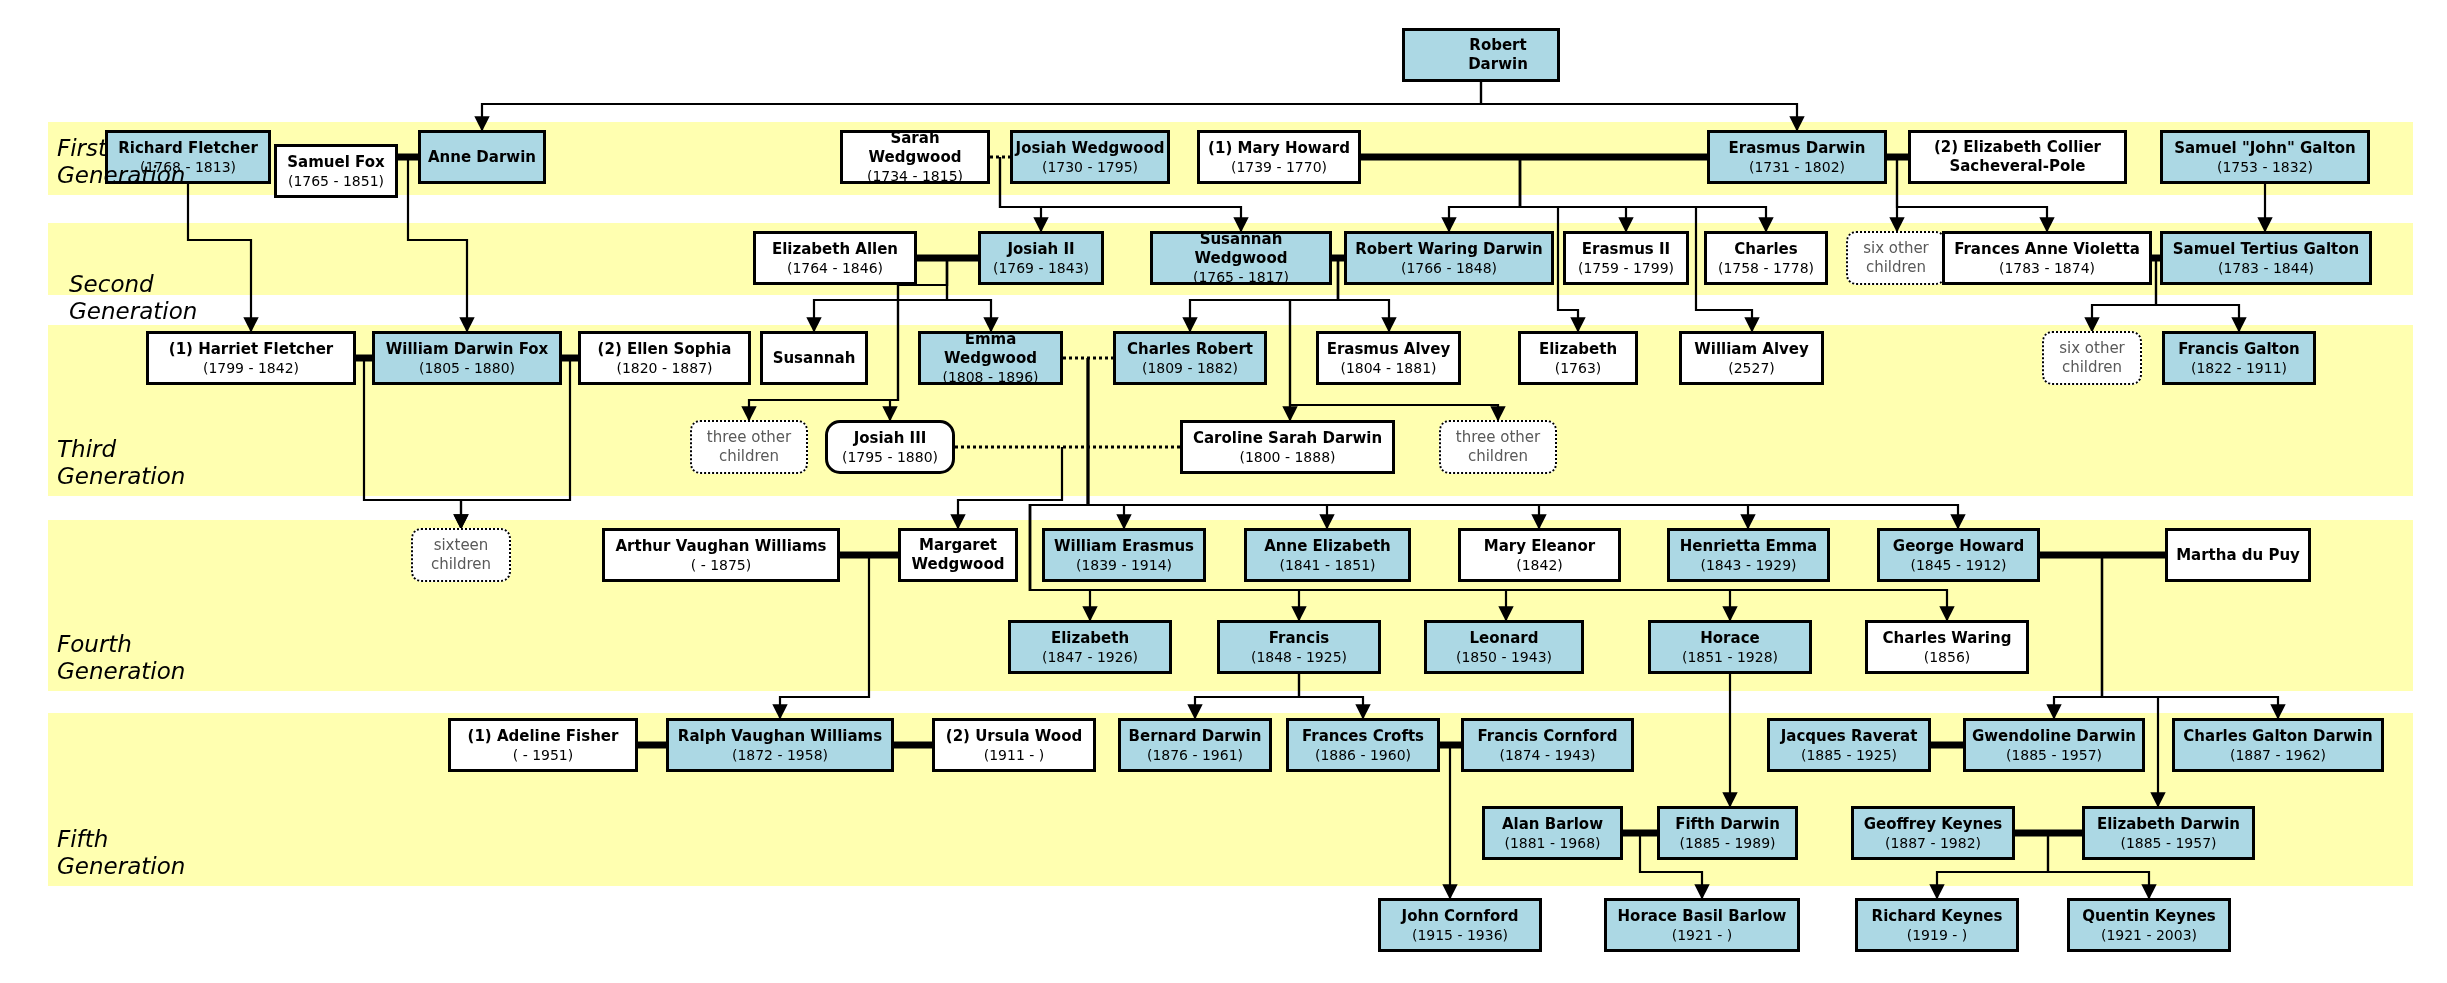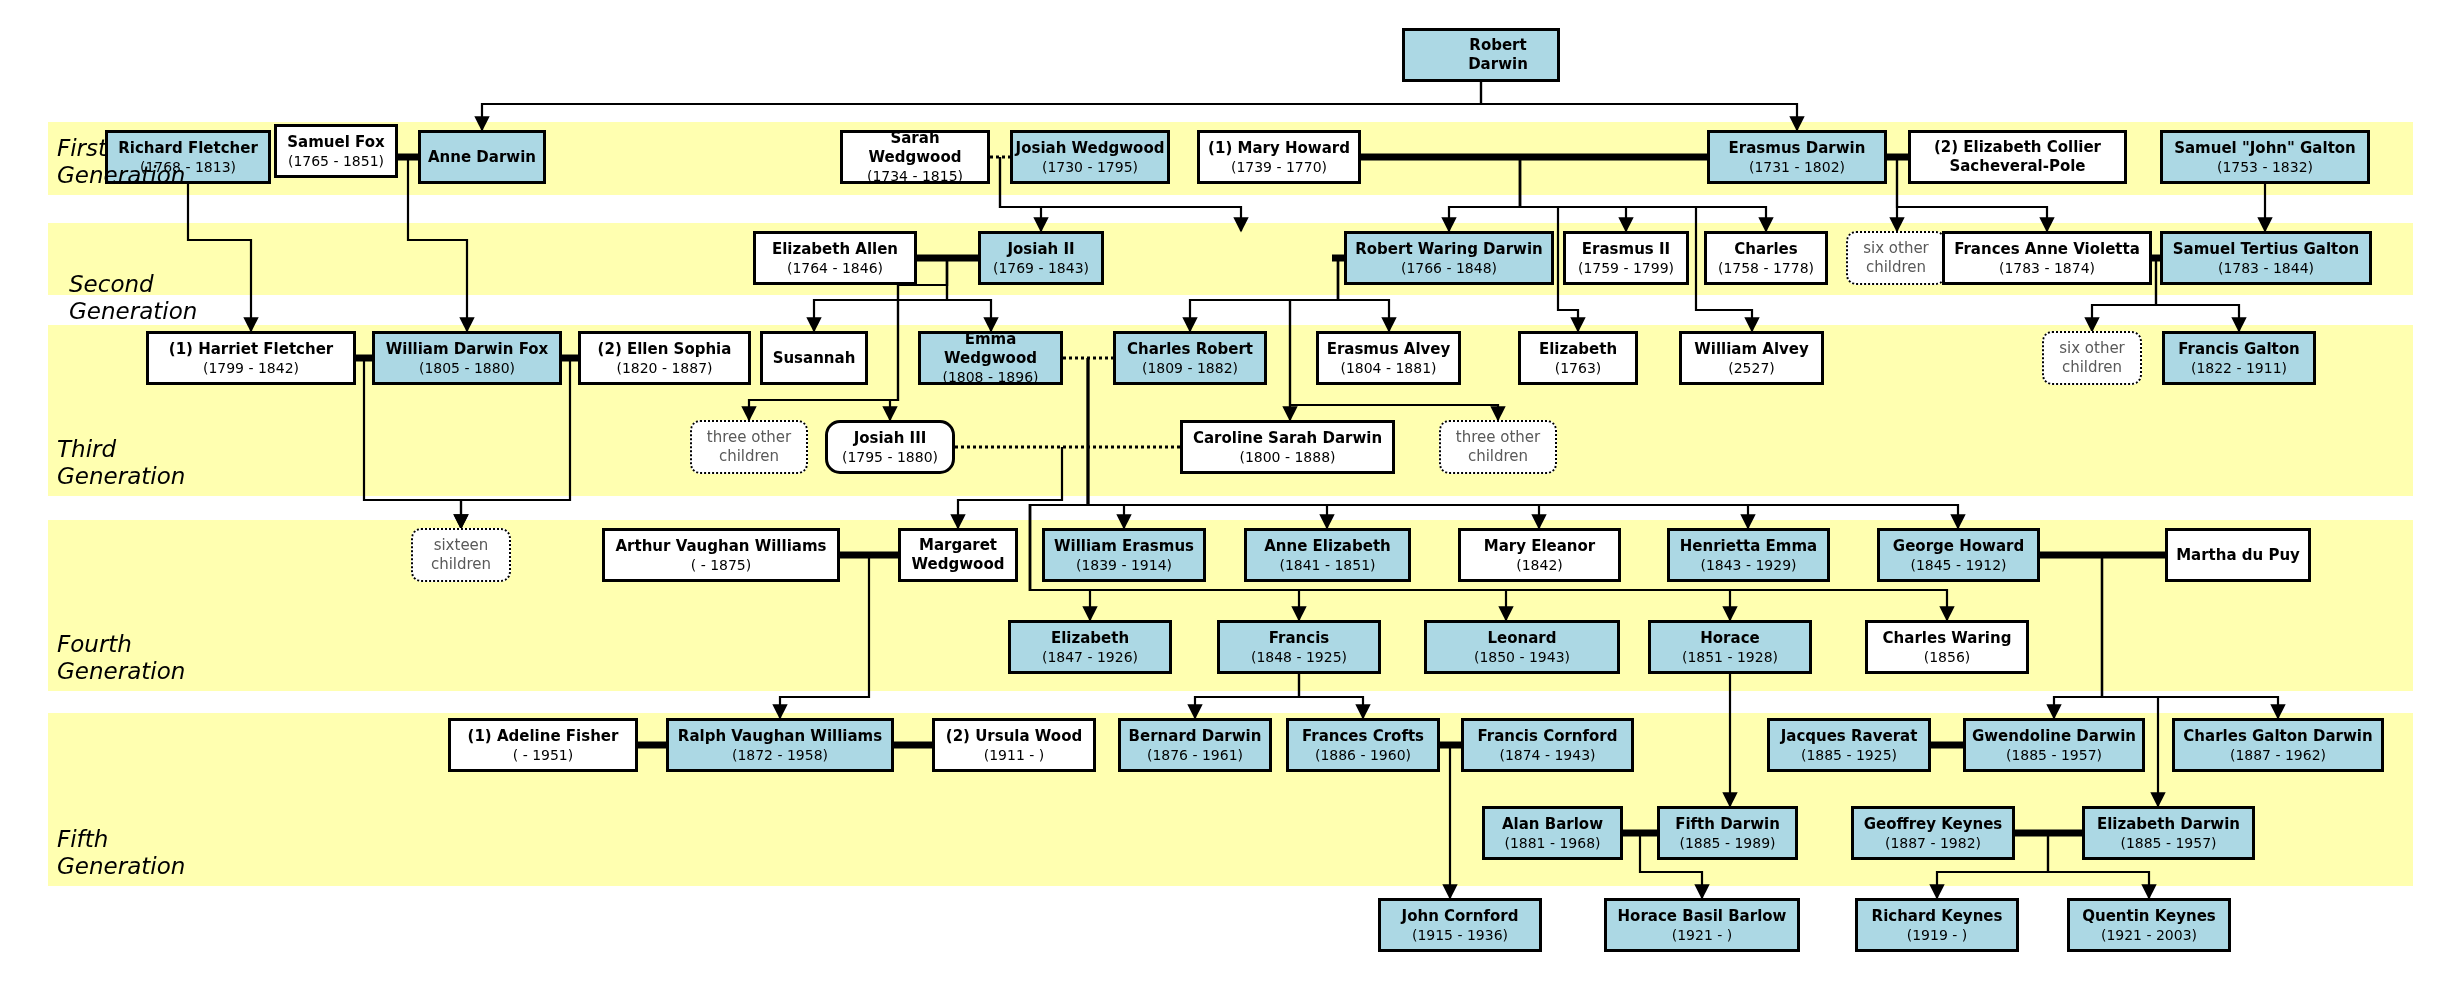--- a/index.html
+++ b/index.html
@@ -113,21 +113,21 @@
       <line class="m-solid" x1="1623" y1="833" x2="1657" y2="833"></line>
       <line class="m-solid" x1="2015" y1="833" x2="2082" y2="833"></line>
     </svg>
     <div class="node member" style="left: 1402px; top: 28px; width: 158px; height: 54px; padding-left: 34px;">
       <div class="nm">Robert Darwin</div>
     </div>
     <div class="node member" style="left: 105px; top: 130px; width: 166px; height: 54px;">
       <div class="nm">Richard Fletcher</div>
       <div class="dt">(1768 - 1813)</div>
     </div>
-    <div class="node spouse" style="left: 274px; top: 124px; width: 124px; height: 54px;">
+    <div class="node spouse" style="left: 274px; top: 144px; width: 124px; height: 54px;">
       <div class="nm">Samuel Fox</div>
       <div class="dt">(1765 - 1851)</div>
     </div>
     <div class="node member" style="left: 418px; top: 130px; width: 128px; height: 54px;">
       <div class="nm">Anne Darwin</div>
     </div>
     <div class="node spouse" style="left: 840px; top: 130px; width: 150px; height: 54px;">
       <div class="nm">Sarah Wedgwood</div>
       <div class="dt">(1734 - 1815)</div>
     </div>
@@ -152,20 +152,24 @@
       <div class="dt">(1753 - 1832)</div>
     </div>
     <div class="node spouse" style="left: 753px; top: 231px; width: 164px; height: 54px;">
       <div class="nm">Elizabeth Allen</div>
       <div class="dt">(1764 - 1846)</div>
     </div>
     <div class="node member" style="left: 978px; top: 231px; width: 126px; height: 54px;">
       <div class="nm">Josiah II</div>
       <div class="dt">(1769 - 1843)</div>
     </div>
+    <div class="node member" style="left: 1150px; top: 231px; width: 182px; height: 54px;">
+      <div class="nm">Susannah Wedgwood</div>
+      <div class="dt">(1765 - 1817)</div>
+    </div>
     <div class="node member" style="left: 1344px; top: 231px; width: 210px; height: 54px;">
       <div class="nm">Robert Waring Darwin</div>
       <div class="dt">(1766 - 1848)</div>
     </div>
     <div class="node spouse" style="left: 1563px; top: 231px; width: 126px; height: 54px;">
       <div class="nm">Erasmus II</div>
       <div class="dt">(1759 - 1799)</div>
     </div>
     <div class="node spouse" style="left: 1704px; top: 231px; width: 124px; height: 54px;">
       <div class="nm">Charles</div>
@@ -278,21 +282,21 @@
       <div class="nm">Martha du Puy</div>
     </div>
     <div class="node member" style="left: 1008px; top: 620px; width: 164px; height: 54px;">
       <div class="nm">Elizabeth</div>
       <div class="dt">(1847 - 1926)</div>
     </div>
     <div class="node member" style="left: 1217px; top: 620px; width: 164px; height: 54px;">
       <div class="nm">Francis</div>
       <div class="dt">(1848 - 1925)</div>
     </div>
-    <div class="node member" style="left: 1424px; top: 620px; width: 196px; height: 54px;">
+    <div class="node member" style="left: 1424px; top: 620px; width: 160px; height: 54px;">
       <div class="nm">Leonard</div>
       <div class="dt">(1850 - 1943)</div>
     </div>
     <div class="node member" style="left: 1648px; top: 620px; width: 164px; height: 54px;">
       <div class="nm">Horace</div>
       <div class="dt">(1851 - 1928)</div>
     </div>
     <div class="node spouse" style="left: 1865px; top: 620px; width: 164px; height: 54px;">
       <div class="nm">Charles Waring</div>
       <div class="dt">(1856)</div>

